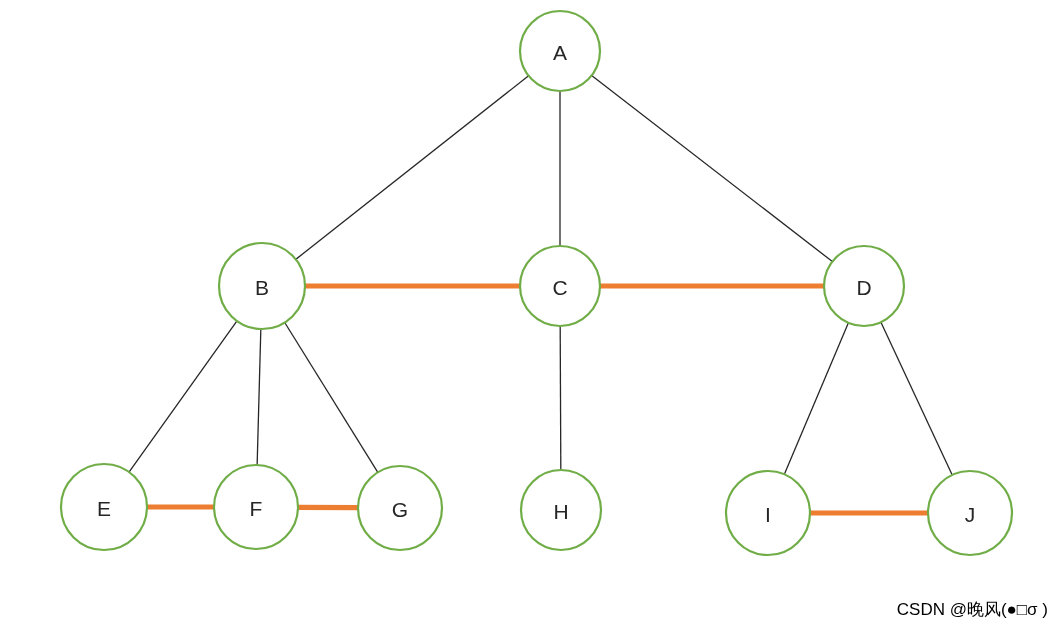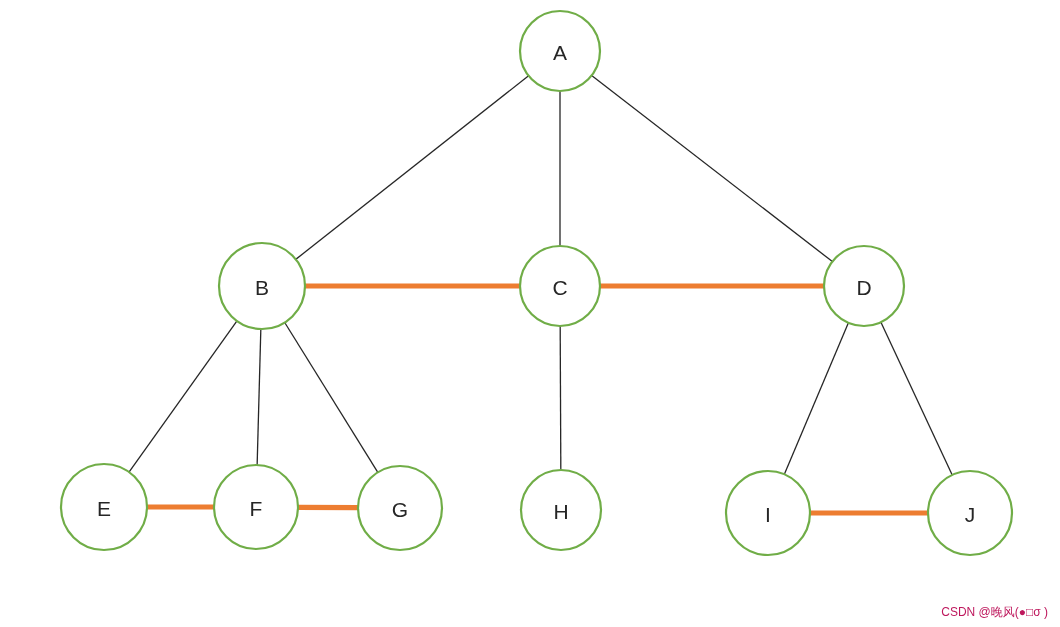--- a/index.html
+++ b/index.html
@@ -47,23 +47,23 @@
   .edge-cross {
     stroke: #ED7D31;
     stroke-width: 5.2;
     stroke-linecap: butt;
     fill: none;
   }
   #watermark {
     position: absolute;
     right: 12px;
     bottom: 6px;
-    color: #be185d;
+    color: #000000;
     font-family: "Liberation Sans", sans-serif;
-    font-size: 12px;
+    font-size: 17px;
     white-space: nowrap;
     user-select: none;
   }
 </style>
 </head>
 <body>
 
 <div id="canvas-wrap">
   <svg id="graph-svg" viewBox="0 0 1060 627">
     <g id="edges-layer">

